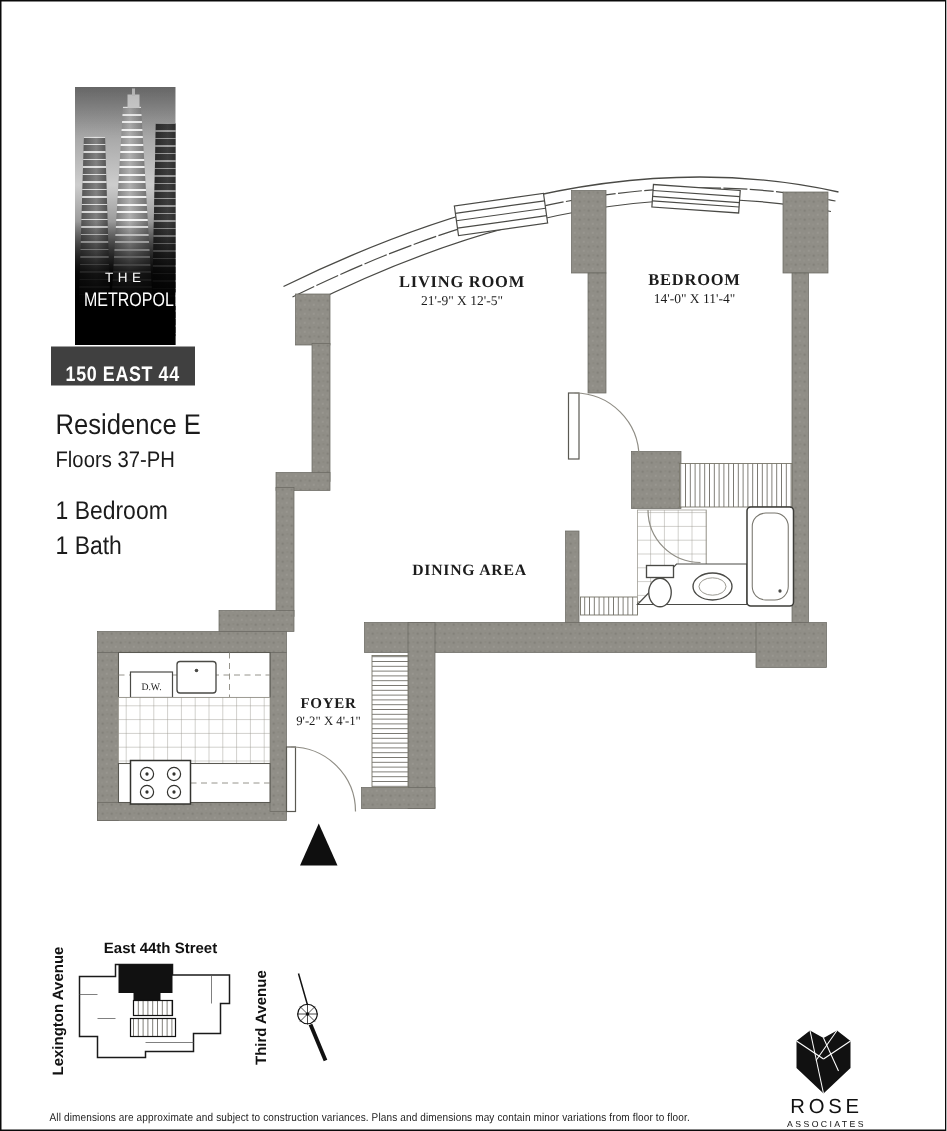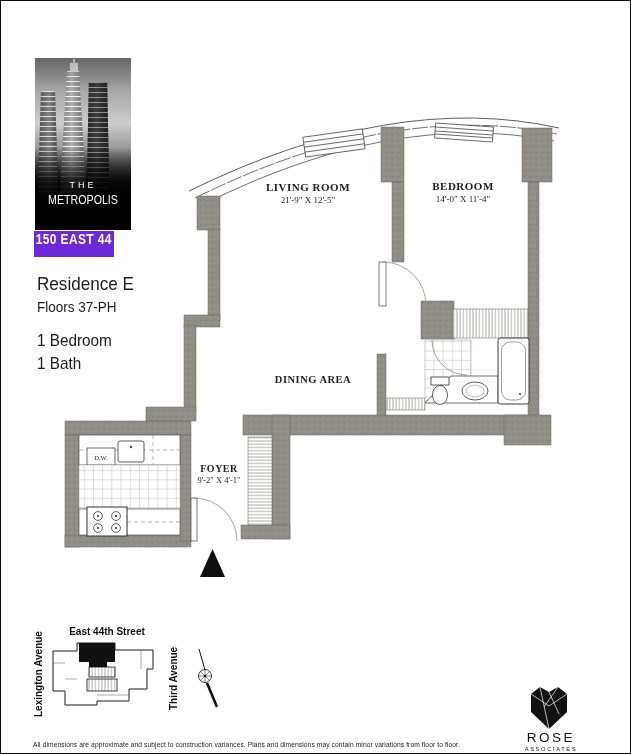--- a/index.html
+++ b/index.html
@@ -6,21 +6,21 @@
   #page{
     position:relative;width:631px;height:754px;margin:0 auto;
     background:#fff;border:1px solid #0a0a0a;box-sizing:border-box;
     font-family:"Liberation Sans",sans-serif;overflow:hidden;
   }
   #plan-svg{position:absolute;left:0;top:0;}
 
   
   .logo{position:absolute;left:33px;top:57px;width:82px;}
   .logo-art{
-    position:relative;width:96px;height:172px;margin-left:1px;overflow:hidden;
+    position:relative;width:67px;height:172px;margin-left:16px;overflow:hidden;
     background:linear-gradient(180deg,#787878 0%,#a5a5a5 18%,#cdcdcd 38%,#9b9b9b 52%,#4a4a4a 68%,#000 82%,#000 100%);
   }
   .tower{position:absolute;}
   .tower-center{
     left:23px;top:13px;width:30px;height:152px;
     clip-path:polygon(30% 0,70% 0,100% 100%,0 100%);
     background:
       repeating-linear-gradient(180deg,rgba(255,255,255,.85) 0 1.2px,rgba(70,70,70,.25) 1.2px 5px),
       linear-gradient(90deg,#6f6f6f,#d2d2d2 45%,#5e5e5e);
   }
@@ -45,22 +45,22 @@
   .logo-the{
     position:absolute;left:0;top:122px;width:100%;text-align:center;
     color:#fff;font-size:9px;letter-spacing:3px;font-weight:400;
   }
   .logo-metropolis{
     position:absolute;left:0;top:134px;width:100%;text-align:center;
     color:#fff;font-size:13px;font-weight:400;letter-spacing:0px;
     transform:scaleX(.82);transform-origin:center;white-space:nowrap;
   }
   .logo-bar{
-    position:relative;margin-top:1px;width:80px;height:26px;background:#6d28d9;
-    display:flex;align-items:flex-start;justify-content:center;
+    position:relative;margin-top:1px;width:96px;height:26px;background:#404040;
+    display:flex;align-items:flex-end;justify-content:center;
   }
   .logo-bar span{
     color:#fff;font-size:14px;font-weight:bold;letter-spacing:.5px;
     transform:scaleX(.85);white-space:nowrap;
   }
 
   
   .res-text{position:absolute;color:#1b1b1b;transform:scaleX(.9);transform-origin:left;white-space:nowrap;}
   .res-title{left:36px;top:272px;font-size:19px;}
   .res-floors{left:36px;top:297px;font-size:15px;}

